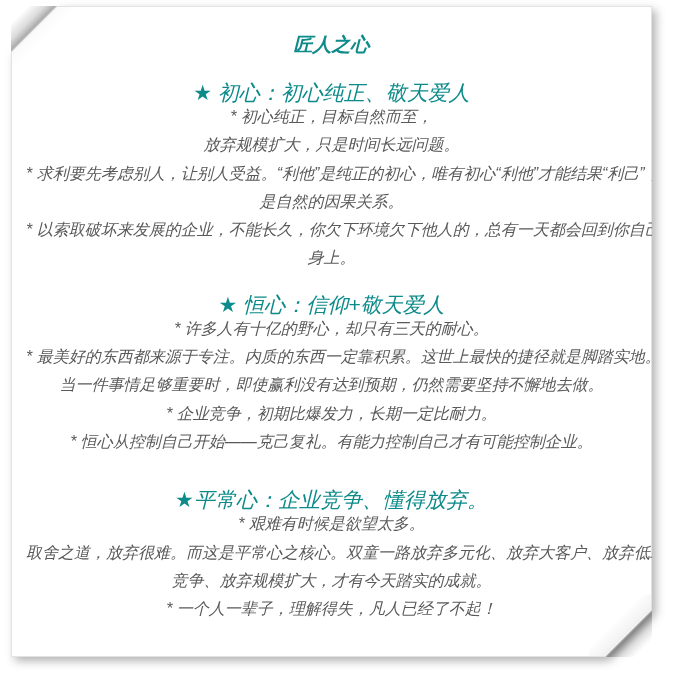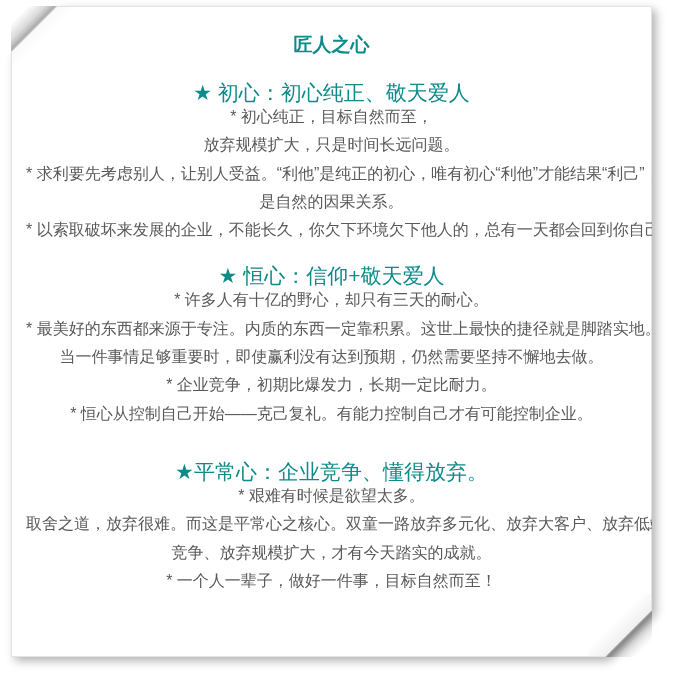--- a/index.html
+++ b/index.html
@@ -1,20 +1,20 @@
 <!DOCTYPE html>
 <html style="--accent: #0d8a8a; --text: #595959;"><head>
 <meta charset="utf-8">
 <style>
   :root{
     --accent:#0d8a8a;
     --text:#595959;
     --border:#e3e3e3;
   }
-  *{margin:0;padding:0;box-sizing:border-box;}
+  *{margin:0;padding:0;box-sizing:border-box;font-style:italic;}
   html,body{width:676px;height:676px;}
   body{
     position:relative;
     background:#ffffff;
     overflow:hidden;
     font-family:"Liberation Sans","DejaVu Sans",sans-serif;
   }
   .sheet-wrap{
     position:absolute;
     left:11px;top:6px;
@@ -98,37 +98,38 @@
 
       <div class="doc-title">匠人之心</div>
 
       <div class="section sec-1">
         <div class="sec-heading">★ 初心：初心纯正、敬天爱人</div>
         <div class="text-line">* 初心纯正，目标自然而至，</div>
         <div class="text-line">放弃规模扩大，只是时间长远问题。</div>
         <div class="text-line">* 求利要先考虑别人，让别人受益。“利他”是纯正的初心，唯有初心“利他”才能结果“利己”，</div>
         <div class="text-line">是自然的因果关系。</div>
         <div class="text-line">* 以索取破坏来发展的企业，不能长久，你欠下环境欠下他人的，总有一天都会回到你自己</div>
+        <div class="text-line">身上。</div>
       </div>
 
       <div class="section sec-2">
         <div class="sec-heading">★ 恒心：信仰+敬天爱人</div>
         <div class="text-line">* 许多人有十亿的野心，却只有三天的耐心。</div>
         <div class="text-line">* 最美好的东西都来源于专注。内质的东西一定靠积累。这世上最快的捷径就是脚踏实地。</div>
         <div class="text-line">当一件事情足够重要时，即使赢利没有达到预期，仍然需要坚持不懈地去做。</div>
         <div class="text-line">* 企业竞争，初期比爆发力，长期一定比耐力。</div>
         <div class="text-line">* 恒心从控制自己开始——克己复礼。有能力控制自己才有可能控制企业。</div>
       </div>
 
       <div class="section sec-3">
         <div class="sec-heading">★平常心：企业竞争、懂得放弃。</div>
         <div class="text-line">* 艰难有时候是欲望太多。</div>
         <div class="text-line">取舍之道，放弃很难。而这是平常心之核心。双童一路放弃多元化、放弃大客户、放弃低端</div>
         <div class="text-line">竞争、放弃规模扩大，才有今天踏实的成就。</div>
-        <div class="text-line">* 一个人一辈子，做好一件事，目标自然而至！</div>
+        <div class="text-line">* 一个人一辈子，理解得失，凡人已经了不起！</div>
       </div>
 
     </div>
   </div>
 </div>
 
 <div class="fold fold-tl"></div>
 <div class="fold fold-br"></div>
 
 </body></html>

